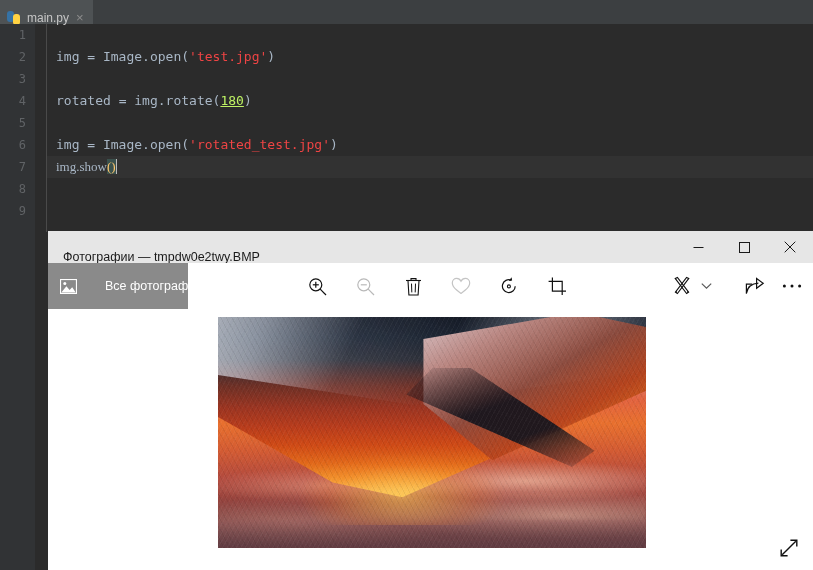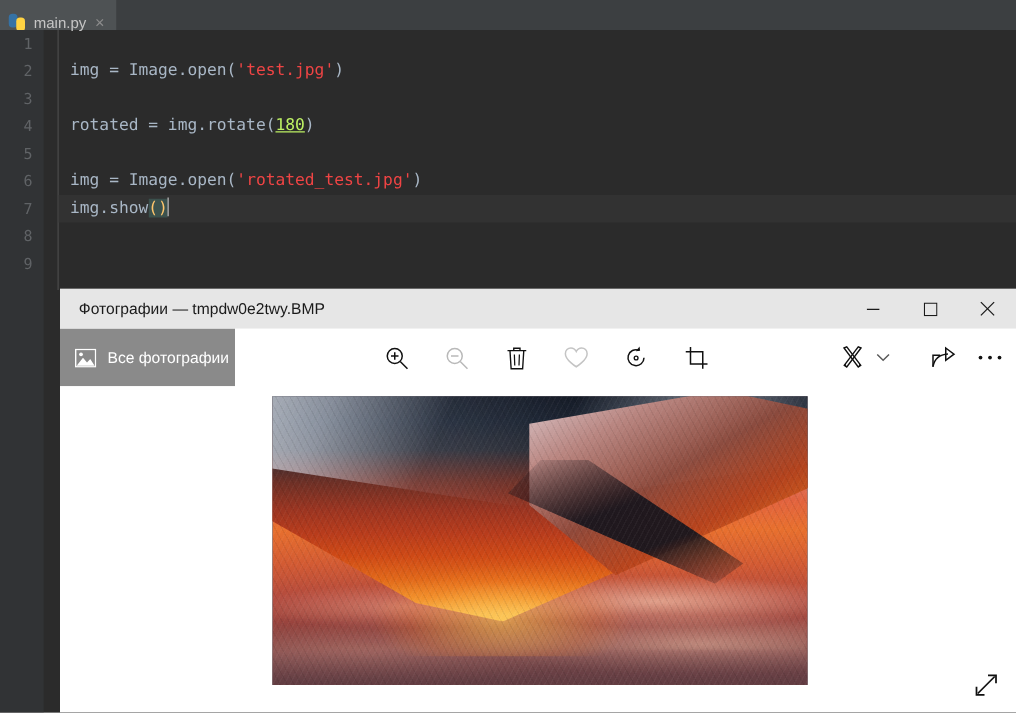--- a/index.html
+++ b/index.html
@@ -33,48 +33,48 @@
     font-family:"DejaVu Sans Mono","Liberation Mono",monospace;
   }
   .gsep{position:absolute;left:46px;top:24px;width:1px;height:208px;background:#4a4a4a;}
 
   .code{
     position:absolute;left:47px;top:24px;width:766px;height:546px;
     font-family:"DejaVu Sans Mono","Liberation Mono",monospace;
     font-size:13px;
   }
   .cline{height:22px;line-height:22px;padding-left:9px;white-space:pre;}
-  .cline.active{background:#323232;width:766px;box-sizing:border-box;}
+  .cline.active{background:#323232;width:766px;box-sizing:border-box;font-family:Liberation Serif, serif;}
   .kw{color:#cc7832;}
   .cls{color:#a9b7c6;}
   .id{color:#a9b7c6;}
   .str{color:#ef4444;}
   .num{color:#bef264;text-decoration:underline;}
   .punct{color:#a9b7c6;}
   .brhl{background:#3b514d;color:#ffc66d;}
   .caret{display:inline-block;width:1px;height:15px;background:#bbbbbb;vertical-align:-3px;}
 
   
   .photos{
     position:absolute;left:48px;top:231px;width:765px;height:339px;
     background:#ffffff;overflow:hidden;
   }
   .ptitlebar{position:relative;height:32px;background:#e6e6e6;}
   .ptitle{
-    position:absolute;left:15px;top:0;height:24px;line-height:32px;
+    position:absolute;left:15px;top:10px;height:24px;line-height:32px;
     font-size:12.5px;color:#1a1a1a;white-space:nowrap;
   }
   .wbtns{position:absolute;right:0;top:0;height:32px;display:flex;}
   .wbtn{width:46px;height:32px;display:flex;align-items:center;justify-content:center;}
   .wbtn svg{display:block;}
 
   .ptoolbar{position:relative;height:46px;background:#ffffff;}
   .allphotos{
     position:absolute;left:0;top:0;width:140px;height:46px;background:#8a8a8a;
-    display:flex;align-items:center;padding-left:12px;box-sizing:border-box;
+    display:flex;align-items:center;padding-left:12px;box-sizing:border-box;gap:19px;
   }
   .allphotos .aplabel{color:#ffffff;font-size:12.5px;margin-left:9px;white-space:nowrap;}
   .tbitem{position:absolute;top:0;height:46px;display:flex;align-items:center;}
   .tbitem .tblabel{font-size:12.5px;color:#111;margin-left:7px;white-space:nowrap;}
   .ico{display:flex;align-items:center;justify-content:center;}
 
   .pcanvas{position:relative;height:261px;background:#ffffff;}
   .photoframe{
     position:absolute;left:170px;top:8px;width:428px;height:231px;overflow:hidden;
     background:#241018;

